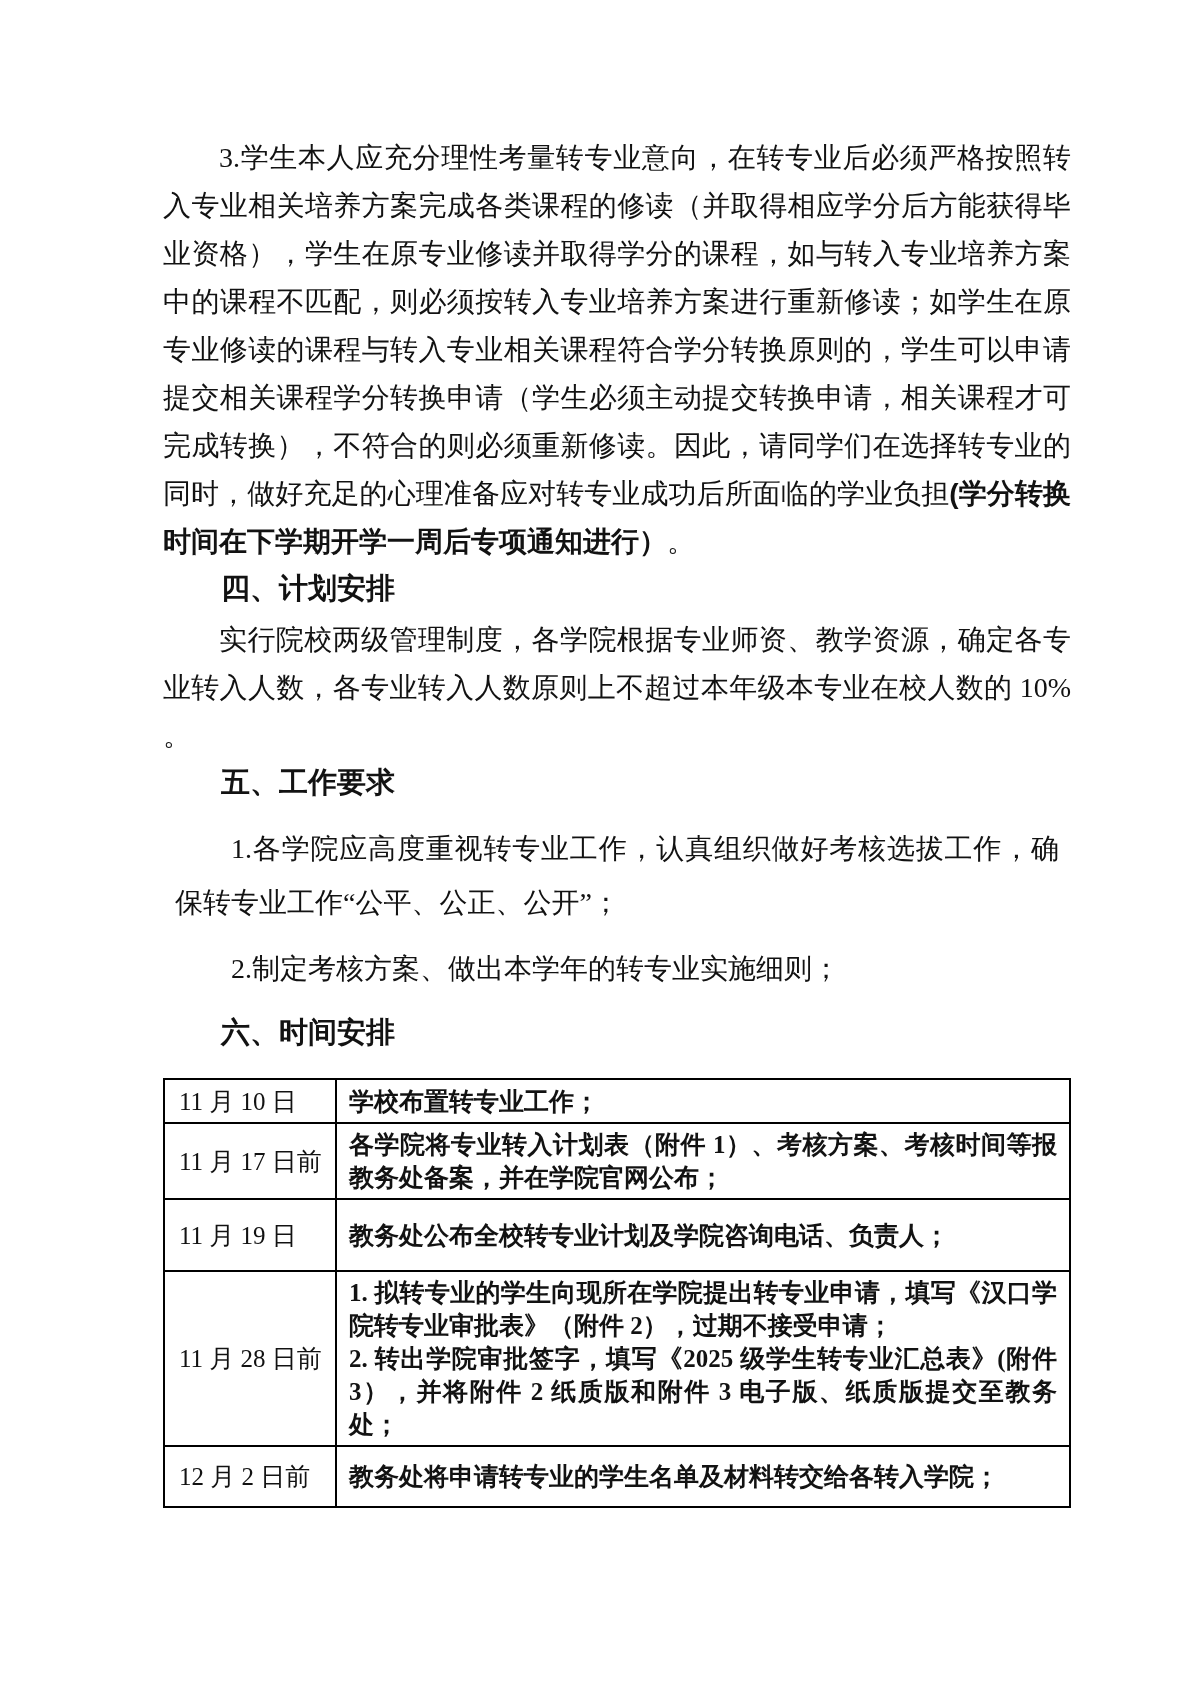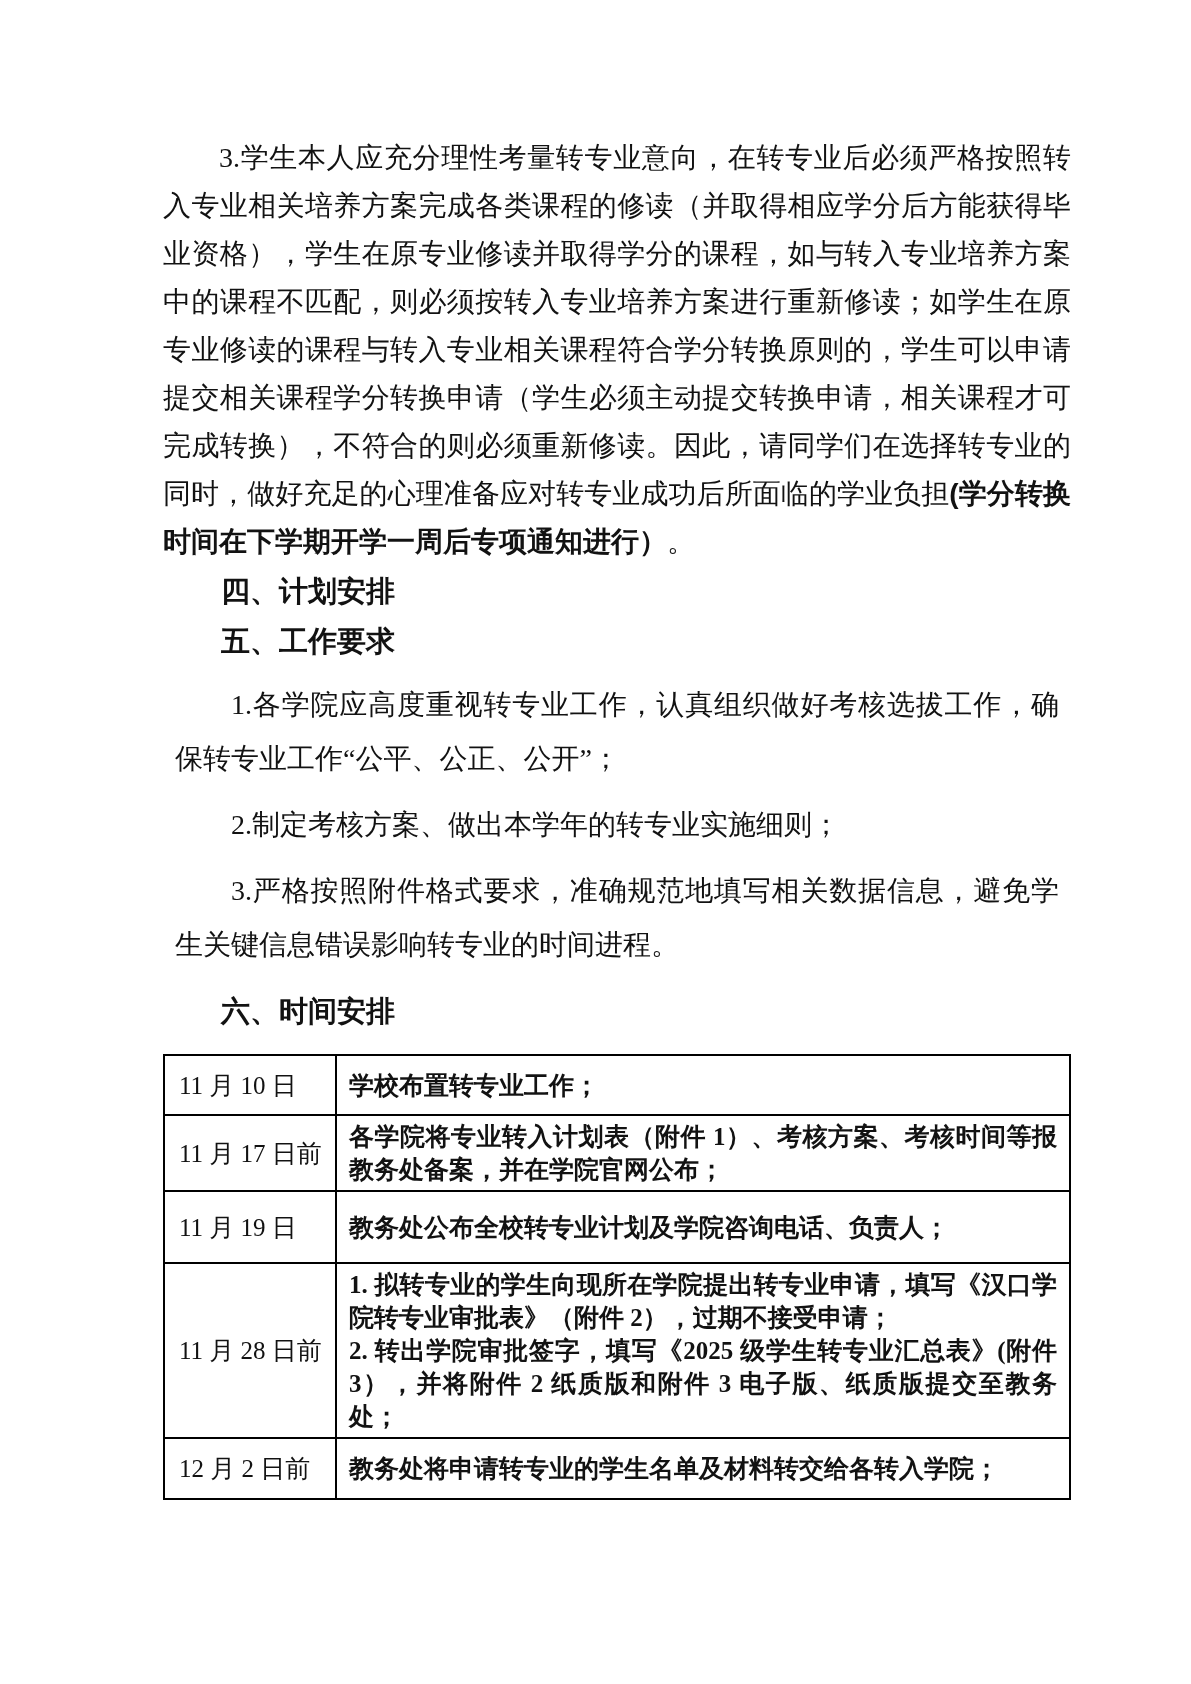--- a/index.html
+++ b/index.html
@@ -25,21 +25,21 @@
   }
   .hei {
     font-family:"Liberation Sans","DejaVu Sans",sans-serif;
     font-weight:700;
   }
   .sec-heading {
     margin:0;
     font-size:29px;
     line-height:50px;
     text-indent:2em;
-    font-family:Liberation Serif, serif;
+    font-family:Liberation Mono, monospace;
     font-weight:700;
   }
   .work-item {
     margin:12px;
     font-size:28px;
     line-height:54px;
     text-align:justify;
     text-justify:inter-ideograph;
     text-indent:2em;
     word-break:break-all;
@@ -64,42 +64,42 @@
     padding-left:14px;
     line-height:33px;
   }
   td.content-cell { line-height:33px;font-weight:bold; }
   .cell-line {
     line-height:33px;
     text-align:justify;
     text-justify:inter-ideograph;
     word-break:break-all;
   }
-  tr.row-h1 td { height:60px; }
+  tr.row-h1 td { height:44px; }
   tr.row-h2 td { height:72px; }
   tr.row-h3 td { height:72px; }
   tr.row-h4 td { height:140px; }
   tr.row-h5 td { height:61px; }
 </style>
 </head>
 <body>
 
 <div class="page">
 
   <p class="body-para"><span>3.学生本人应充分理性考量转专业意向，在转专业后必须严格按照转入专业相关培养方案完成各类课程的修读（并取得相应学分后方能获得毕业资格），学生在原专业修读并取得学分的课程，如与转入专业培养方案中的课程不匹配，则必须按转入专业培养方案进行重新修读；如学生在原专业修读的课程与转入专业相关课程符合学分转换原则的，学生可以申请提交相关课程学分转换申请（学生必须主动提交转换申请，相关课程才可完成转换），不符合的则必须重新修读。因此，请同学们在选择转专业的同时，做好充足的心理准备应对转专业成功后所面临的学业负担</span><span class="hei">(学分转换时间在下学期开学一周后专项通知进行）</span><span>。</span></p>
 
   <h2 class="sec-heading">四、计划安排</h2>
 
+  <p class="body-para">实行院校两级管理制度，各学院根据专业师资、教学资源，确定各专业转入人数，各专业转入人数原则上不超过本年级本专业在校人数的 10% 。</p>
 
   <h2 class="sec-heading">五、工作要求</h2>
 
   <div>
     <p class="work-item">1.各学院应高度重视转专业工作，认真组织做好考核选拔工作，确保转专业工作“公平、公正、公开”；</p>
     <p class="work-item">2.制定考核方案、做出本学年的转专业实施细则；</p>
-    <p class="work-item">3.严格按照附件格式要求，准确规范地填写相关数据信息，避免学生关键信息错误影响转专业的时间进程。</p>
   </div>
 
   <h2 class="sec-heading heading-schedule">六、时间安排</h2>
 
   <table class="schedule-table">
     <tbody>
       <tr class="row-h1">
         <td class="date-cell">11 月 10 日</td>
         <td class="content-cell">
           <div class="cell-line">学校布置转专业工作；</div>

